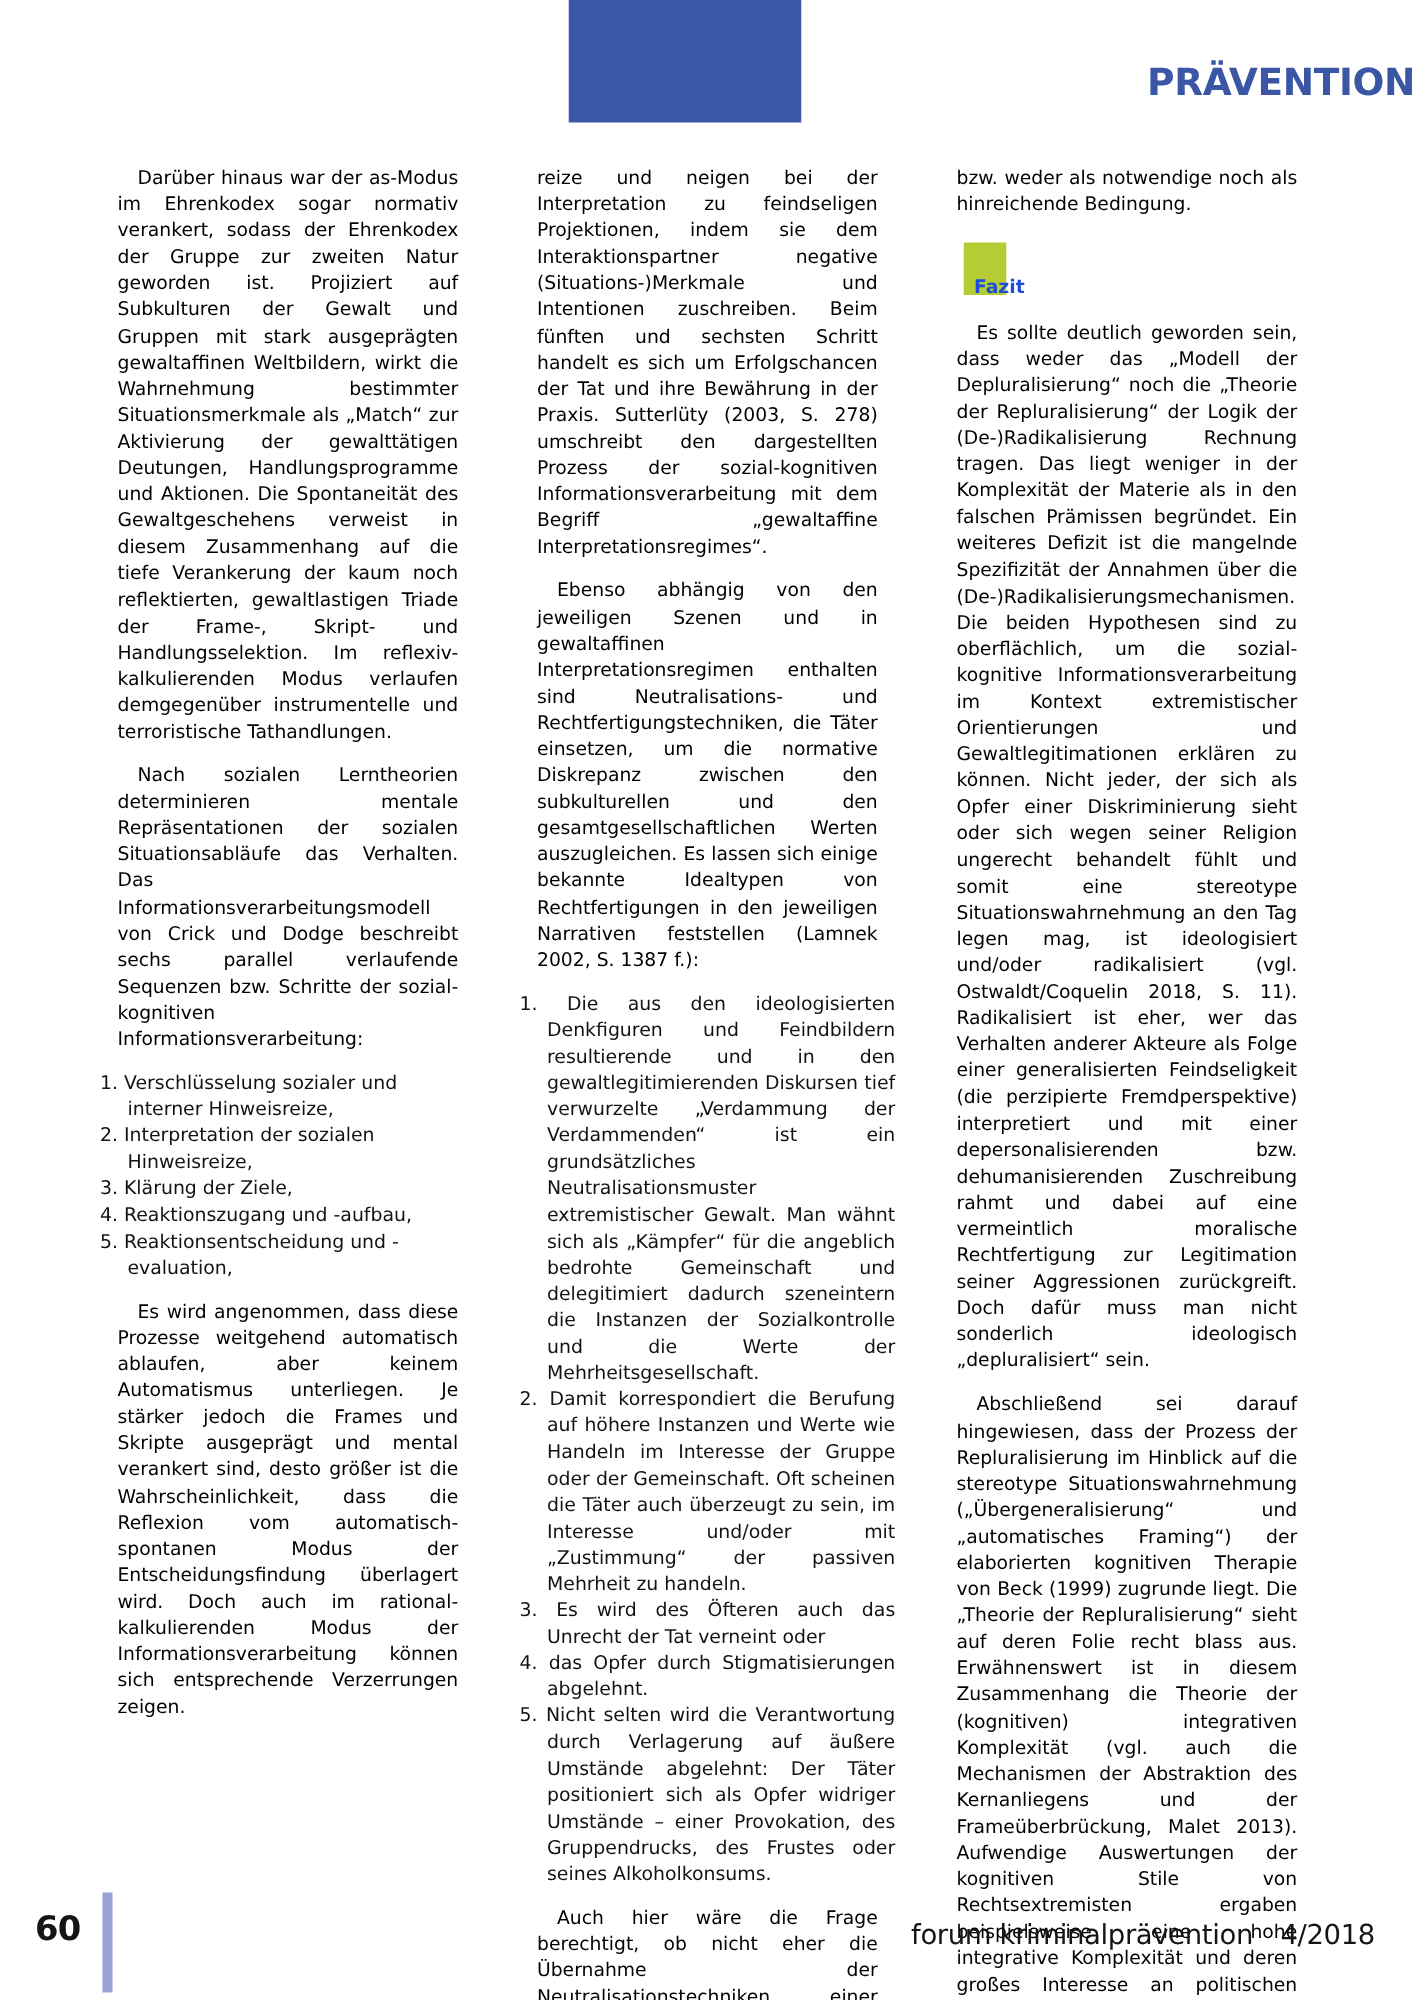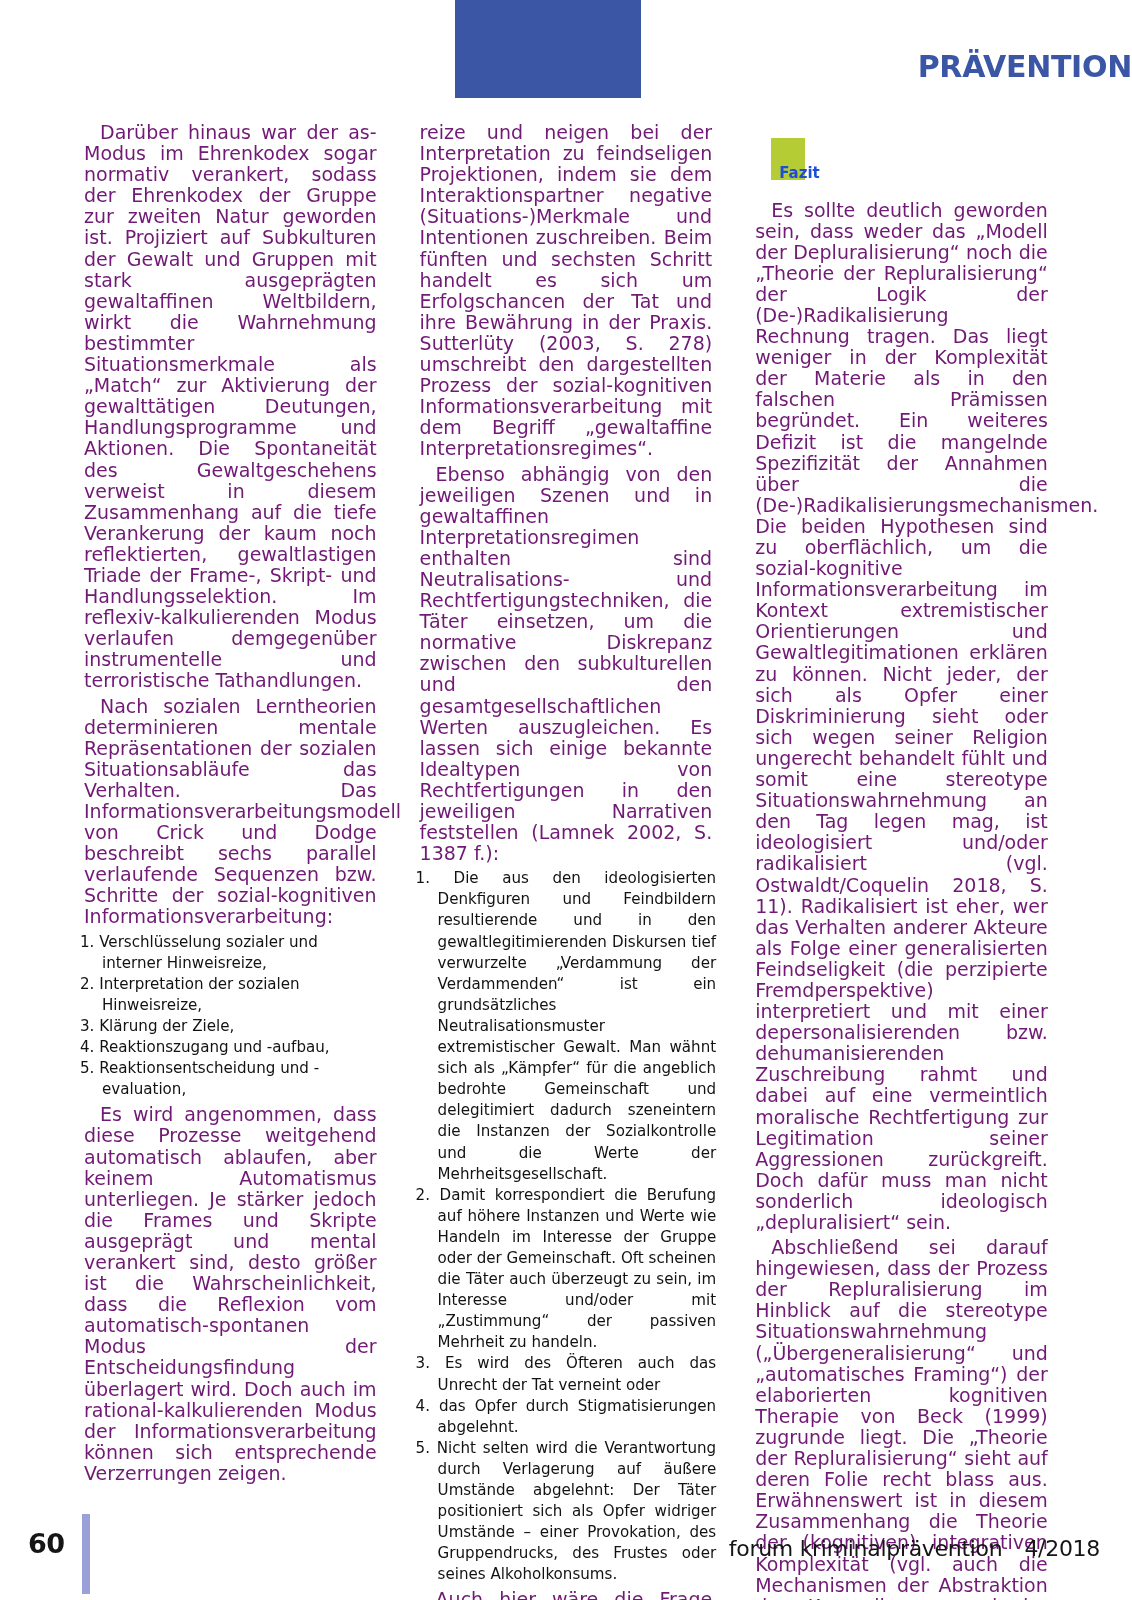--- a/index.html
+++ b/index.html
@@ -37,24 +37,24 @@
   .columns{
     position:absolute;
     left:80px;top:118px;
     width:972px;height:1370px;
     display:flex;
     gap:35px;
   }
   .col{width:300.6px;position:relative;}
 
   p.body{
-    margin:4px;
-    font-size:19px;
+    margin:14px;
+    font-size:15px;
     line-height:21.1px;
-    color:#701a75;
+    color:#000000;
     text-align:justify;
     text-justify:inter-word;
     hyphens:none;
   }
   p.body.lead{text-indent:16px;}
 
   
   .numlist{margin:0;}
   .numitem{
     font-size:15.1px;
@@ -149,20 +149,21 @@
       <div class="numitem">1. Die aus den ideologisierten Denkfiguren und Feindbildern resultierende und in den gewaltlegitimierenden Diskursen tief verwurzelte „Verdammung der Verdammenden“ ist ein grundsätzliches Neutralisationsmuster extremistischer Gewalt. Man wähnt sich als „Kämpfer“ für die angeblich bedrohte Gemeinschaft und delegitimiert dadurch szeneintern die Instanzen der Sozialkontrolle und die Werte der Mehrheitsgesellschaft.</div>
       <div class="numitem">2. Damit korrespondiert die Berufung auf höhere Instanzen und Werte wie Handeln im Interesse der Gruppe oder der Gemeinschaft. Oft scheinen die Täter auch überzeugt zu sein, im Interesse und/oder mit „Zustimmung“ der passiven Mehrheit zu handeln.</div>
       <div class="numitem">3. Es wird des Öfteren auch das Unrecht der Tat verneint oder</div>
       <div class="numitem">4. das Opfer durch Stigmatisierungen abgelehnt.</div>
       <div class="numitem">5. Nicht selten wird die Verantwortung durch Verlagerung auf äußere Umstände abgelehnt: Der Täter positioniert sich als Opfer widriger Umstände – einer Provokation, des Gruppendrucks, des Frustes oder seines Alkoholkonsums.</div>
     </div>
     <p class="body lead">Auch hier wäre die Frage berechtigt, ob nicht eher die Übernahme der Neutralisationstechniken einer (gegenkulturellen) Subkultur der Gewalt einen Radikalisierungsmechanismus darstellt. Die „ideologische Depluralisierung“ erscheint vor diesem Hintergrund immer noch als zu unspezifisch</p>
   </div>
 
   <div class="col">
+    <p class="body">bzw. weder als notwendige noch als hinreichende Bedingung.</p>
 
     <div class="section-head compact">
       <div class="sq"></div>
       <div class="htext">
         <span>Fazit</span>
       </div>
     </div>
 
     <p class="body lead">Es sollte deutlich geworden sein, dass weder das „Modell der Depluralisierung“ noch die „Theorie der Repluralisierung“ der Logik der (De-)Radikalisierung Rechnung tragen. Das liegt weniger in der Komplexität der Materie als in den falschen Prämissen begründet. Ein weiteres Defizit ist die mangelnde Spezifizität der Annahmen über die (De-)Radikalisierungsmechanismen. Die beiden Hypothesen sind zu oberflächlich, um die sozial-kognitive Informationsverarbeitung im Kontext extremistischer Orientierungen und Gewaltlegitimationen erklären zu können. Nicht jeder, der sich als Opfer einer Diskriminierung sieht oder sich wegen seiner Religion ungerecht behandelt fühlt und somit eine stereotype Situationswahrnehmung an den Tag legen mag, ist ideologisiert und/oder radikalisiert (vgl. Ostwaldt/Coquelin 2018, S. 11). Radikalisiert ist eher, wer das Verhalten anderer Akteure als Folge einer generalisierten Feindseligkeit (die perzipierte Fremdperspektive) interpretiert und mit einer depersonalisierenden bzw. dehumanisierenden Zuschreibung rahmt und dabei auf eine vermeintlich moralische Rechtfertigung zur Legitimation seiner Aggressionen zurückgreift. Doch dafür muss man nicht sonderlich ideologisch „depluralisiert“ sein.</p>
     <p class="body lead">Abschließend sei darauf hingewiesen, dass der Prozess der Repluralisierung im Hinblick auf die stereotype Situationswahrnehmung („Übergeneralisierung“ und „automatisches Framing“) der elaborierten kognitiven Therapie von Beck (1999) zugrunde liegt. Die „Theorie der Repluralisierung“ sieht auf deren Folie recht blass aus. Erwähnenswert ist in diesem Zusammenhang die Theorie der (kognitiven) integrativen Komplexität (vgl. auch die Mechanismen der Abstraktion des Kernanliegens und der Frameüberbrückung, Malet 2013). Aufwendige Auswertungen der kognitiven Stile von Rechtsextremisten ergaben beispielsweise eine hohe integrative Komplexität und deren großes Interesse an politischen Themen, was mit der simplen Rhetorik bzw. schwach ausgeprägten diskursiven Komplexität nicht verwechselt werden darf (Van Hiel/Mervielde 2003). Aus diesen Gründen sollten die „Theorie der Re-</p>

